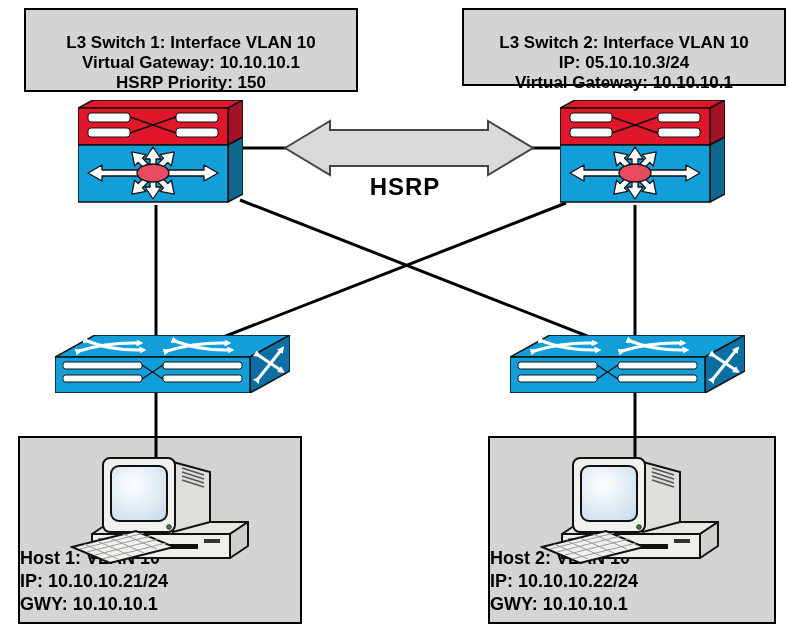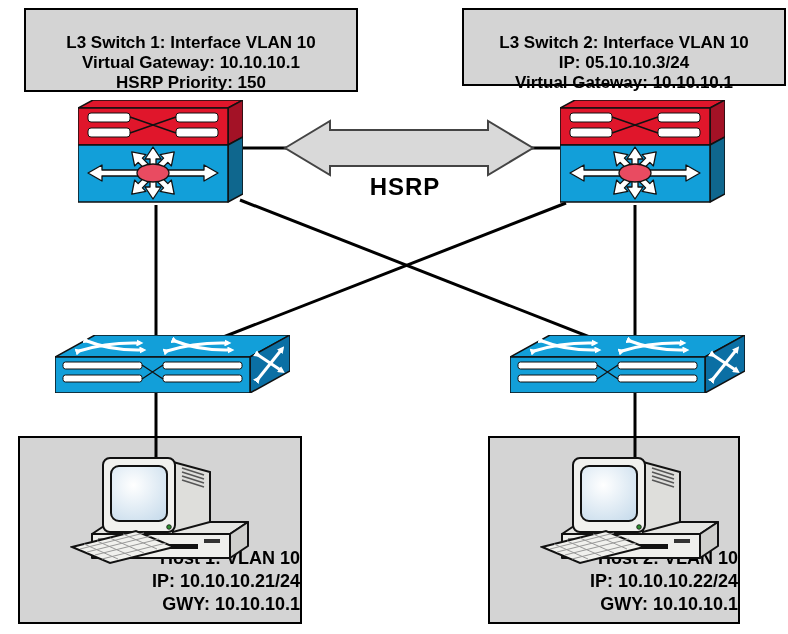--- a/index.html
+++ b/index.html
@@ -1,21 +1,21 @@
 <!DOCTYPE html>
 <html><head>
 <meta charset="utf-8">
 <style>
   html,body{margin:0;padding:0;background:#ffffff;}
   .page{position:relative;width:788px;height:634px;background:#ffffff;
         font-family:"Liberation Sans",sans-serif;overflow:hidden;}
   .abs{position:absolute;}
   .gbox{position:absolute;background:#d4d4d4;border:2px solid #000;box-sizing:border-box;}
   .label-box{text-align:center;font-weight:bold;font-size:17px;line-height:20px;color:#000;padding-top:23px;}
-  .host-text{position:absolute;left:0;right:0;bottom:6px;text-align:right;
+  .host-text{position:absolute;left:0;right:0;bottom:6px;text-align:left;
              font-weight:bold;font-size:18px;line-height:23px;color:#000;}
   .hsrp-label{position:absolute;left:340px;top:134px;width:130px;text-align:center;
               font-weight:bold;font-size:24px;color:#000;letter-spacing:1px;margin-top:39px;}
   svg{display:block;}
 </style>
 </head>
 <body>
 
 <div class="page">
 
@@ -47,21 +47,21 @@
   </div>
 
   <div class="gbox" style="left:18px;top:436px;width:284px;height:188px">
     <div class="host-text">
       <div>Host 1: VLAN 10</div>
       <div>IP: 10.10.10.21/24</div>
       <div>GWY: 10.10.10.1</div>
     </div>
   </div>
 
-  <div class="gbox" style="left:488px;top:436px;width:252px;height:188px">
+  <div class="gbox" style="left:488px;top:436px;width:288px;height:188px">
     <div class="host-text">
       <div>Host 2: VLAN 10</div>
       <div>IP: 10.10.10.22/24</div>
       <div>GWY: 10.10.10.1</div>
     </div>
   </div>
 
   <svg class="abs" style="left:0;top:0" width="788" height="634">
     <g stroke="#000000" stroke-width="3">
       <line x1="240" y1="148" x2="568" y2="148"></line>

